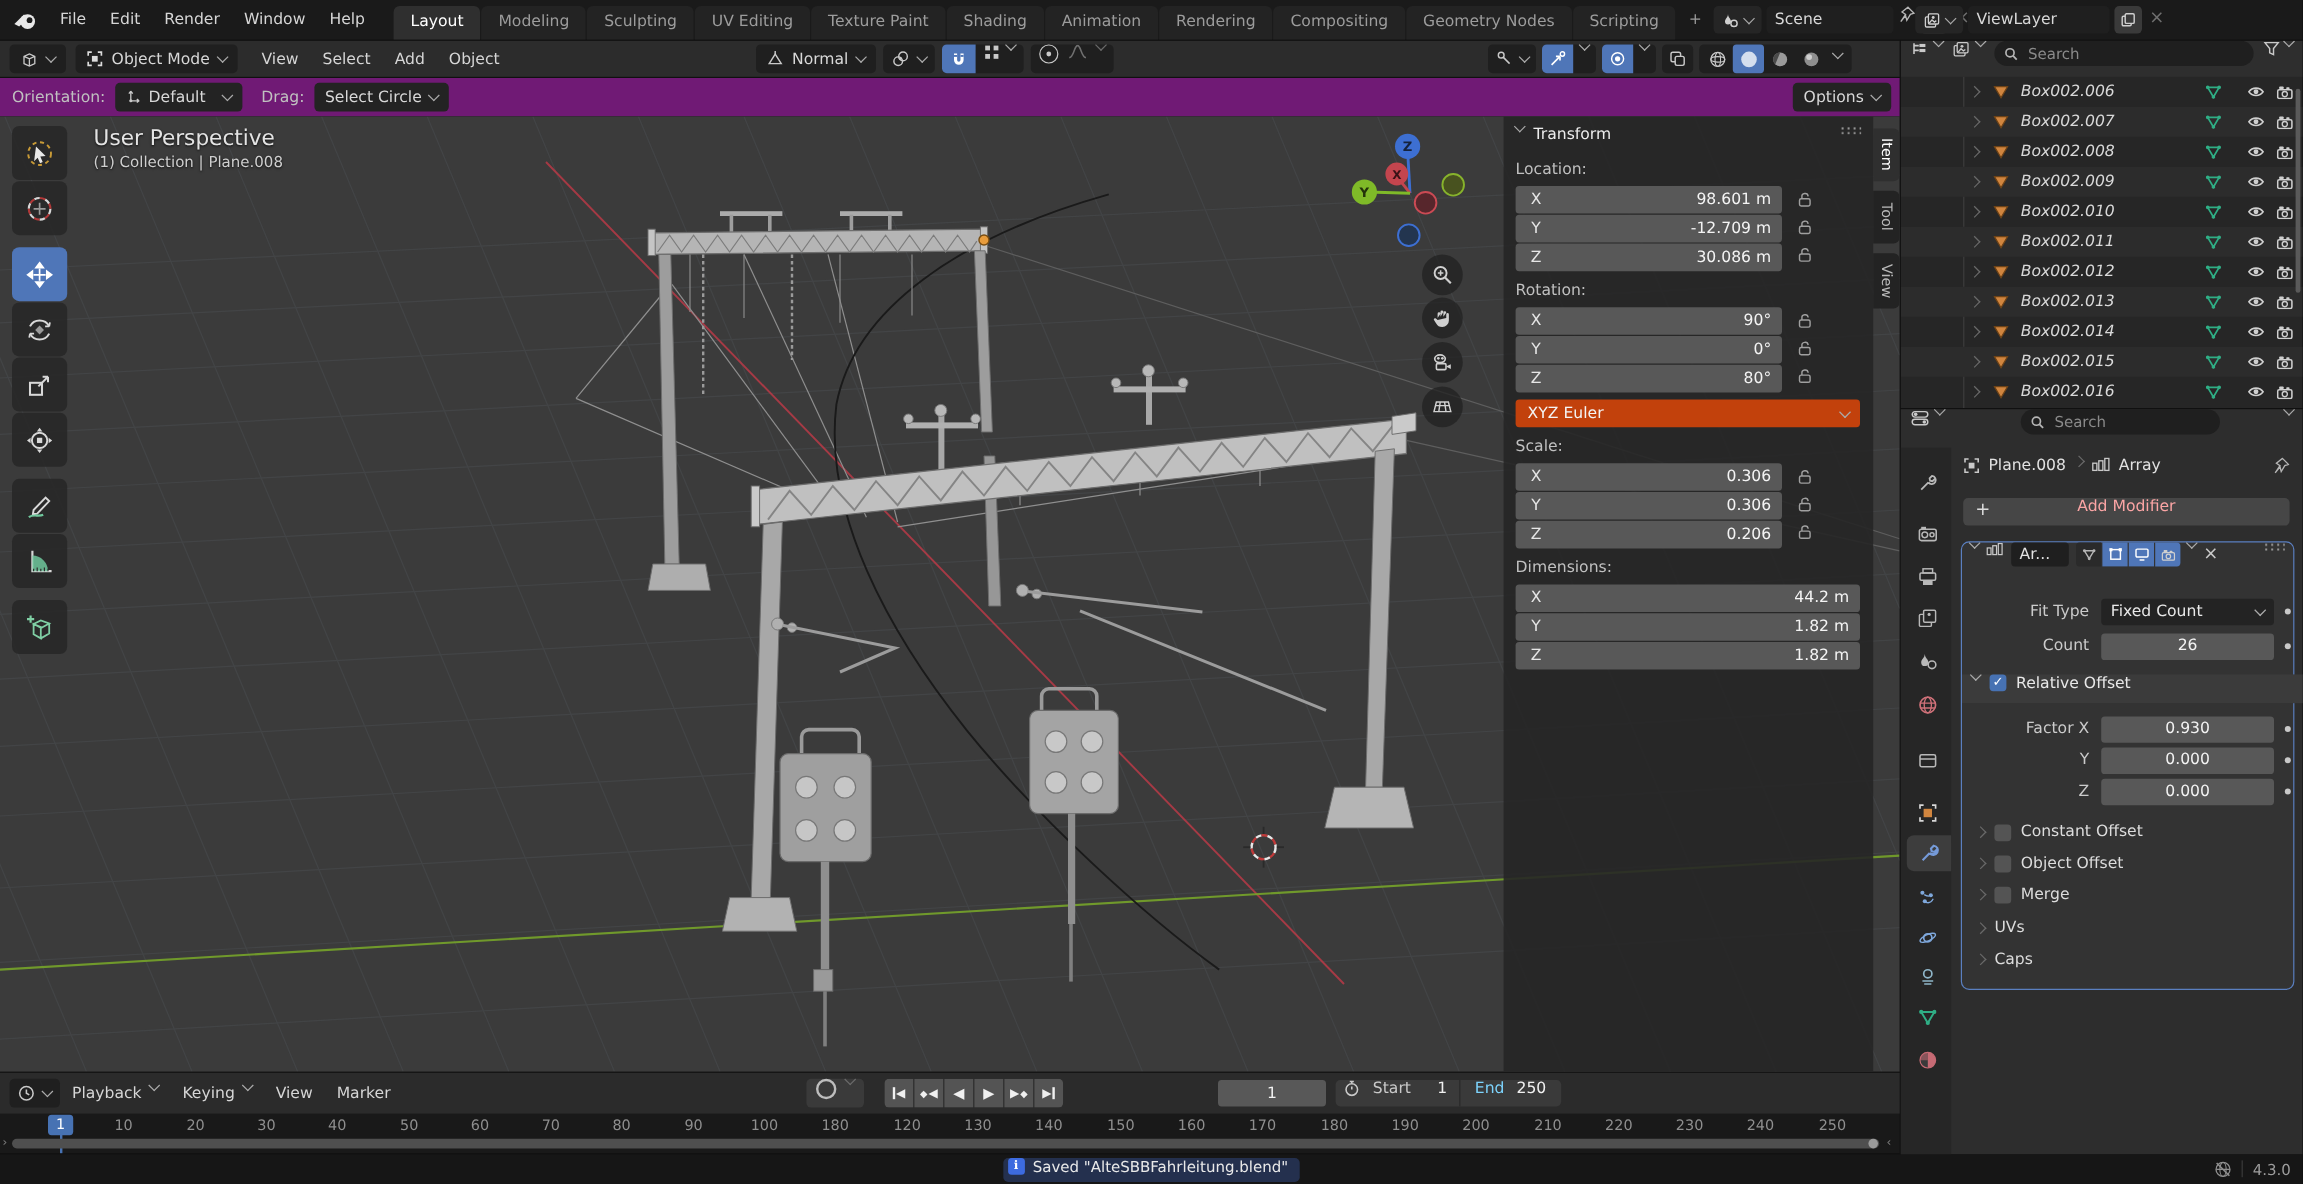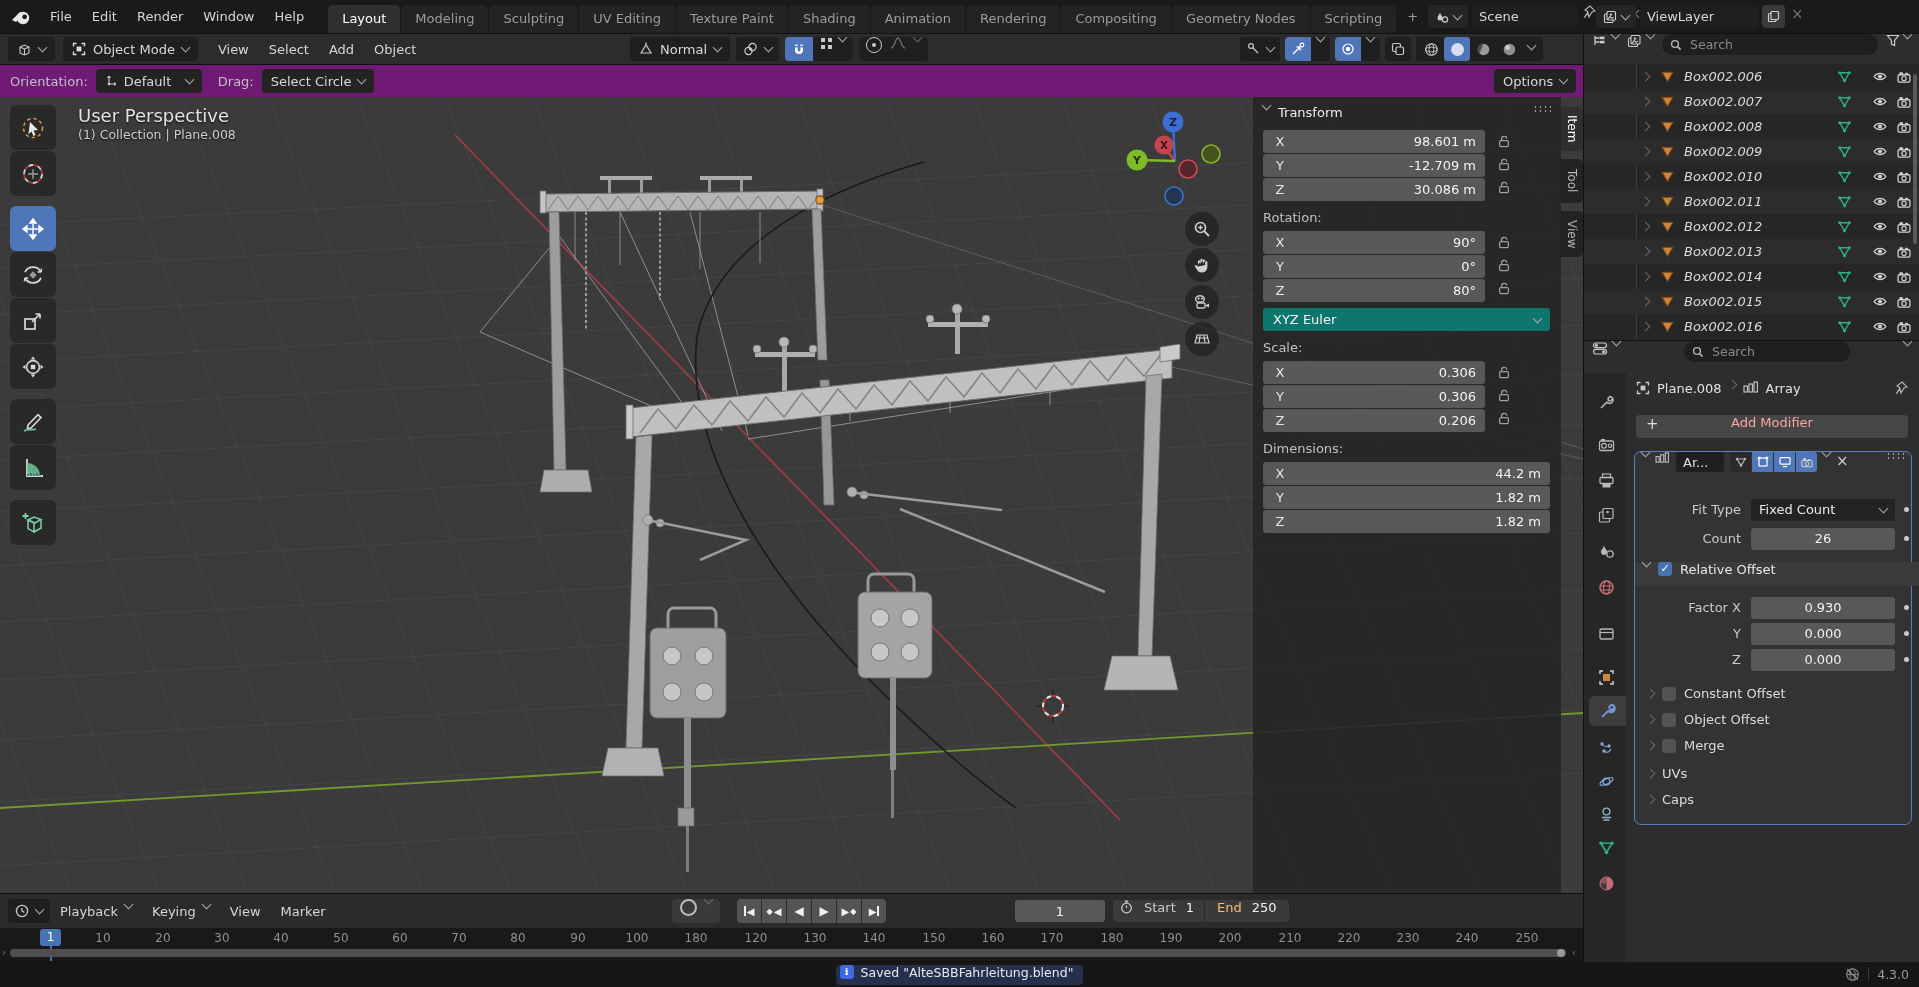--- a/index.html
+++ b/index.html
@@ -580,20 +580,21 @@
           <path d="M4 5 H14 L16 13 H2 Z M7.2 5 L6 13 M10.8 5 L12 13 M3.4 8 H14.6" fill="none" stroke="#d0d0d0" stroke-width="1.2"></path>
         </svg>
       </div>
 
     <div class="r" id="npanel">
       <div class="row" style="padding:8px 10px 4px;gap:8px">
         <span class="chev"></span>
         <span style="color:#ececec;flex:1">Transform</span>
         <div class="grip"></div>
       </div>
+      <div style="padding:10px 10px 0"><span class="lbl">Location:</span></div>
       <div style="padding:6px 10px 0;display:flex">
           <div style="flex:1;max-width:222px">
         <div class="nfield">
               <span class="ax">X</span>
               <span class="val">98.601 m</span>
             </div>
         <div class="nfield">
               <span class="ax">Y</span>
               <span class="val">-12.709 m</span>
             </div>
@@ -636,21 +637,21 @@
             </svg>
         <svg width="14" height="13">
               <use href="#i-lock"></use>
             </svg>
         <svg width="14" height="13">
               <use href="#i-lock"></use>
             </svg>
       </div>
         </div>
       <div style="padding:5px 10px 0">
-        <div class="nfield" style="background:#0f766e;max-width:287px">
+        <div class="nfield" style="background:#c2410c;max-width:287px">
             <span style="padding-left:10px;flex:1">XYZ Euler</span>
             <span class="chev" style="margin-right:9px"></span>
           </div>
       </div>
       <div style="padding:8px 10px 0"><span class="lbl">Scale:</span></div>
       <div style="padding:6px 10px 0;display:flex">
           <div style="flex:1;max-width:222px">
         <div class="nfield">
               <span class="ax">X</span>
               <span class="val">0.306</span>
@@ -1216,27 +1217,27 @@
       <div class="r pfield" style="left:1015px;top:6px;width:90px;height:22px">
           <span>1</span>
         </div>
       <div class="r row" style="left:1113px;top:6px;height:22px;background:#3a3a3a;border-radius:4px">
         <div style="padding:0 7px">
             <svg width="13" height="14" viewBox="0 0 13 14">
               <circle cx="6.5" cy="8" r="4.8" fill="none" stroke="#c9c9c9" stroke-width="1.3"></circle>
               <path d="M6.5 5.4 V8 M4.8 1.2 h3.4 M6.5 1.2 V3" stroke="#c9c9c9" stroke-width="1.3"></path>
             </svg>
           </div>
-        <div class="row" style="padding:0 10px 0 4px;gap:10px;height:34px">
+        <div class="row" style="padding:0 10px 0 4px;gap:22px;height:34px">
             <span style="color:#c9c9c9">Start</span>
             <span style="color:#f0f0f0">1</span>
           </div>
         <div style="width:1px;height:22px;background:#2a2a2a"></div>
         <div class="row" style="padding:0 12px;gap:10px;height:22px">
-            <span style="color:#fdba74">End</span>
+            <span style="color:#7dd3fc">End</span>
             <span style="color:#f0f0f0">250</span>
           </div>
       </div>
     </div>
 
     <div style="position:absolute;left:0;top:34px;width:1583px;height:20px">
       <div style="position:absolute;left:40px;top:1px;width:21px;height:17px;background:#4772b3;border-radius:3px;color:#fff;text-align:center;font-size:12px;line-height:17px"><span>1</span></div>
       <span class="ruler-num" style="left:103px">10</span>
         <span class="ruler-num" style="left:163px">20</span>
         <span class="ruler-num" style="left:222px">30</span>

